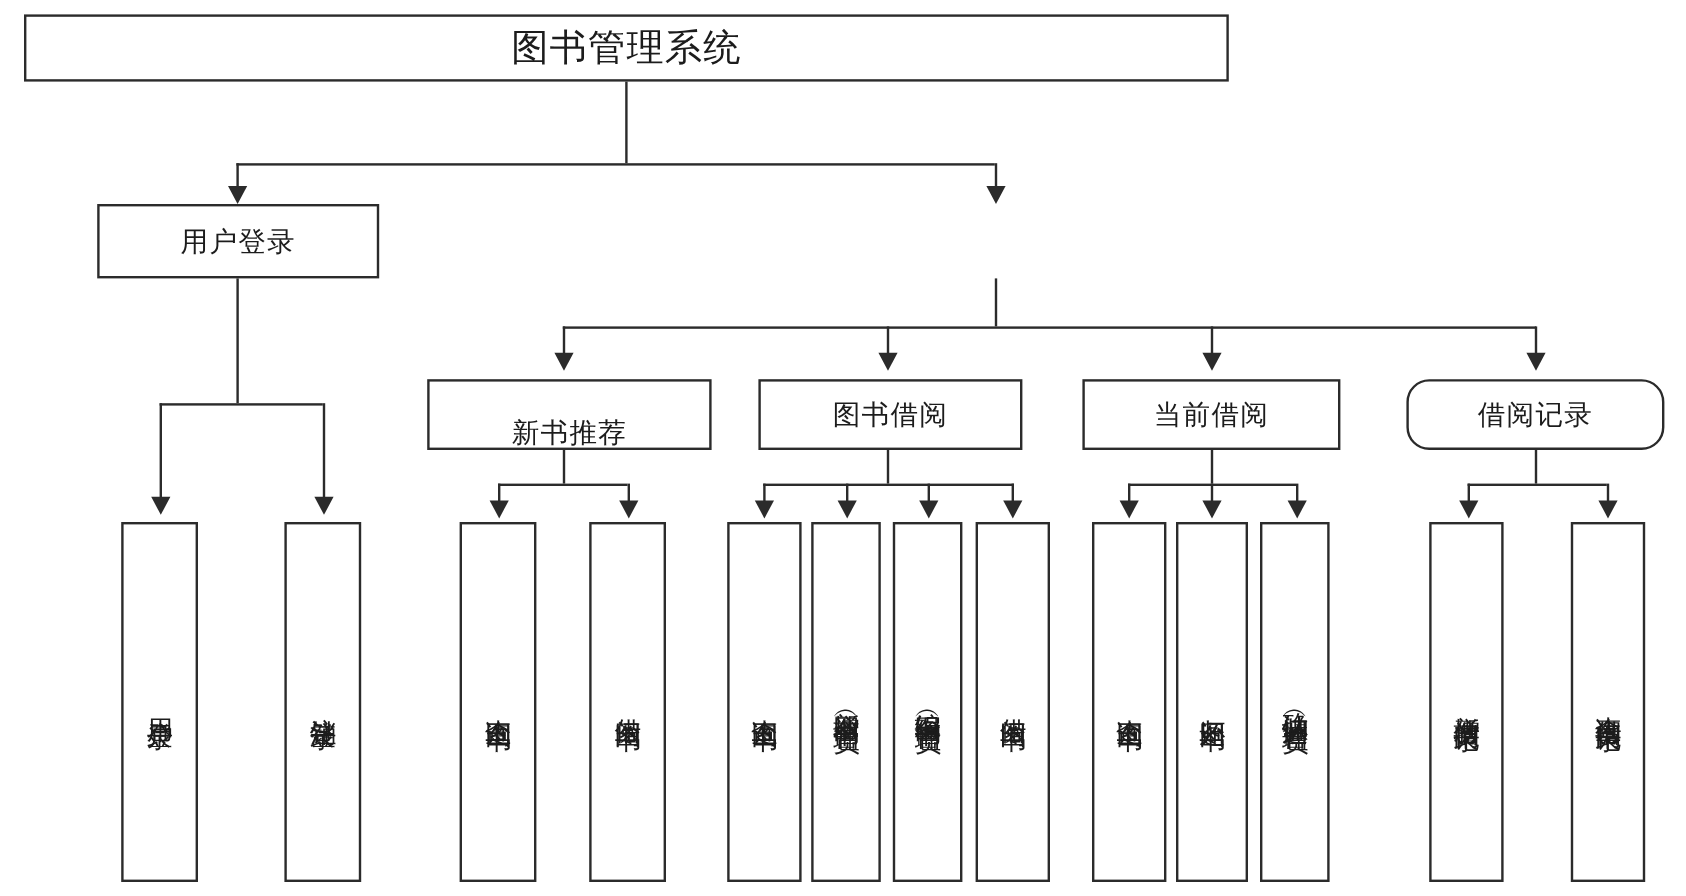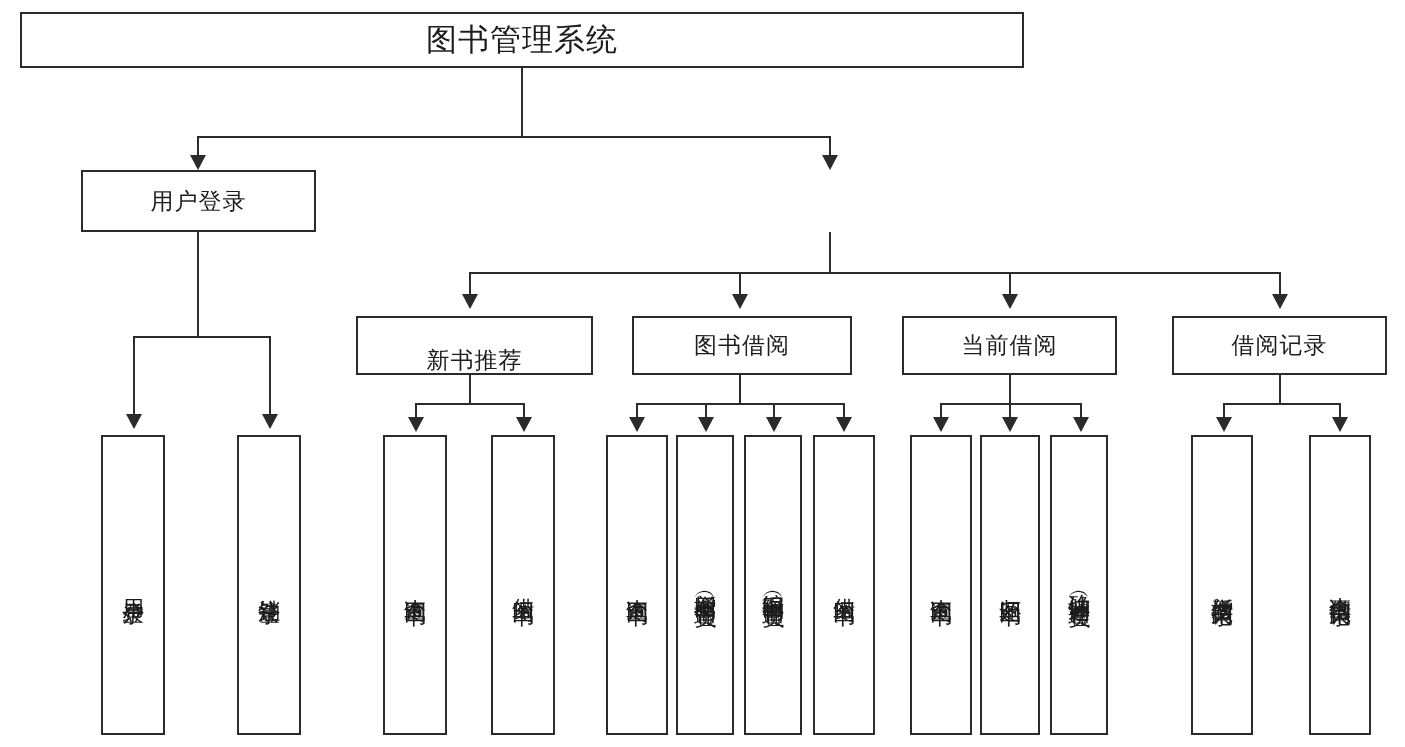--- a/index.html
+++ b/index.html
@@ -122,21 +122,21 @@
 
   <div class="node" style="left:356px; top:316px; width:237px; height:59px;align-items:flex-end;">
     <span class="label">新书推荐</span>
   </div>
   <div class="node" style="left:632px; top:316px; width:220px; height:59px;">
     <span class="label">图书借阅</span>
   </div>
   <div class="node" style="left:902px; top:316px; width:215px; height:59px;">
     <span class="label">当前借阅</span>
   </div>
-  <div class="node" style="left:1172px; top:316px; width:215px; height:59px;">
+  <div class="node" style="left:1172px; top:316px; width:215px; height:59px;border-radius:19px;">
     <span class="label">借阅记录</span>
   </div>
 
   <div class="vline" style="left:469px; top:375px; height:28px;"></div>
   <div class="hline" style="left:415px; top:403px; width:108px;"></div>
   <div class="vline" style="left:415px; top:403px; height:16px;"></div>
   <div class="arrow" style="left:408px; top:417px;"></div>
   <div class="vline" style="left:523px; top:403px; height:16px;"></div>
   <div class="arrow" style="left:516px; top:417px;"></div>
 

